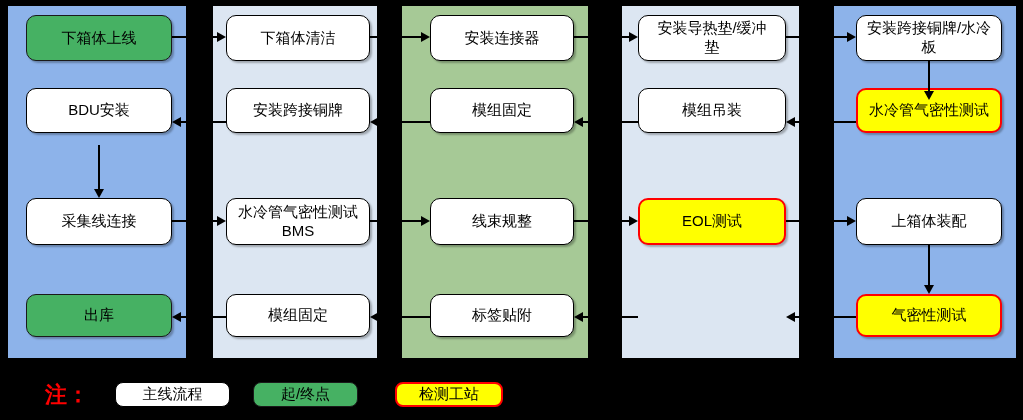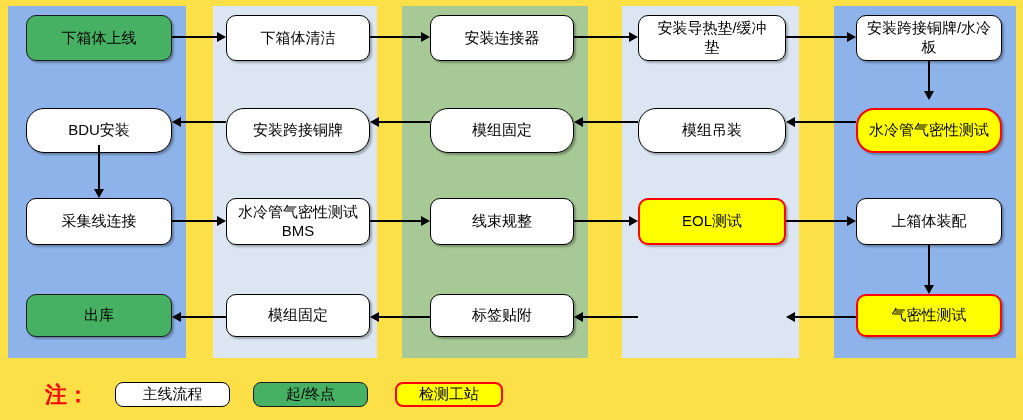--- a/index.html
+++ b/index.html
@@ -2,21 +2,21 @@
 <html style="--band_blue: #8DB3EA; --band_light: #DCE6F2; --band_green: #A6C996; --process_fill: #FFFFFF; --process_border: #000000; --startend_fill: #46B163; --startend_border: #1A1A1A; --test_fill: #FFFF00; --test_border: #FF0000; --arrow_color: #000000; --note_color: #FF0000; --text_color: #000000;"><head>
 <meta charset="utf-8">
 <style>
   html, body { margin: 0; padding: 0; background: #ffffff; }
   body { font-family: "Liberation Sans", "DejaVu Sans", sans-serif; }
 
   .canvas {
     position: relative;
     width: 1023px;
     height: 420px;
-    background: #fde047;
+    background: #000000;
     overflow: hidden;
   }
 
   
   .band { position: absolute; top: 6px; height: 352px; }
   .b1 { left: 8px;   width: 178px; background: var(--band_blue); }
   .b2 { left: 213px; width: 164px; background: var(--band_light); }
   .b3 { left: 402px; width: 186px; background: var(--band_green); }
   .b4 { left: 622px; width: 177px; background: var(--band_light); }
   .b5 { left: 834px; width: 182px; background: var(--band_blue); }
@@ -42,21 +42,21 @@
   .type-start-end { background: var(--startend_fill); border-color: var(--startend_border); }
   .type-test { background: var(--test_fill); border: 2px solid var(--test_border); }
 
   .c1 { left: 26px;  width: 146px; }
   .c2 { left: 226px; width: 144px; }
   .c3 { left: 430px; width: 144px; }
   .c4 { left: 638px; width: 148px; }
   .c5 { left: 856px; width: 146px; }
 
   .r1 { top: 15px;  height: 46px; }
-  .r2 { top: 108px; height: 45px; border-radius: 18px; }
+  .r2 { top: 88px; height: 45px; }
   .r3 { top: 198px; height: 47px; }
   .r4 { top: 294px; height: 43px; }
 
   
   .hl { position: absolute; height: 2px; background: var(--arrow_color); }
   .vl { position: absolute; width: 2px;  background: var(--arrow_color); }
   .ah-right, .ah-left, .ah-down { position: absolute; width: 0; height: 0; }
   .ah-right { border-top: 5px solid transparent; border-bottom: 5px solid transparent; border-left: 9px solid var(--arrow_color); }
   .ah-left  { border-top: 5px solid transparent; border-bottom: 5px solid transparent; border-right: 9px solid var(--arrow_color); }
   .ah-down  { border-left: 5px solid transparent; border-right: 5px solid transparent; border-top: 9px solid var(--arrow_color); }
@@ -68,21 +68,21 @@
   }
   .lbox {
     position: absolute; top: 382px; height: 25px;
     display: flex; align-items: center; justify-content: center;
     font-size: 15px; color: var(--text_color);
     border-radius: 8px; border: 1.5px solid var(--process_border);
     background: var(--process_fill);
     box-sizing: border-box;
   }
   .lg1 { left: 115px; width: 115px; }
-  .lg2 { left: 253px; width: 115px; background: var(--startend_fill); border-color: var(--startend_border); }
+  .lg2 { left: 253px; width: 105px; background: var(--startend_fill); border-color: var(--startend_border); }
   .lg3 { left: 395px; width: 108px; background: var(--test_fill); border: 2px solid var(--test_border); }
 </style>
 </head>
 <body>
 
 <div class="canvas">
 
   <div class="band b1"></div>
   <div class="band b2"></div>
   <div class="band b3"></div>

